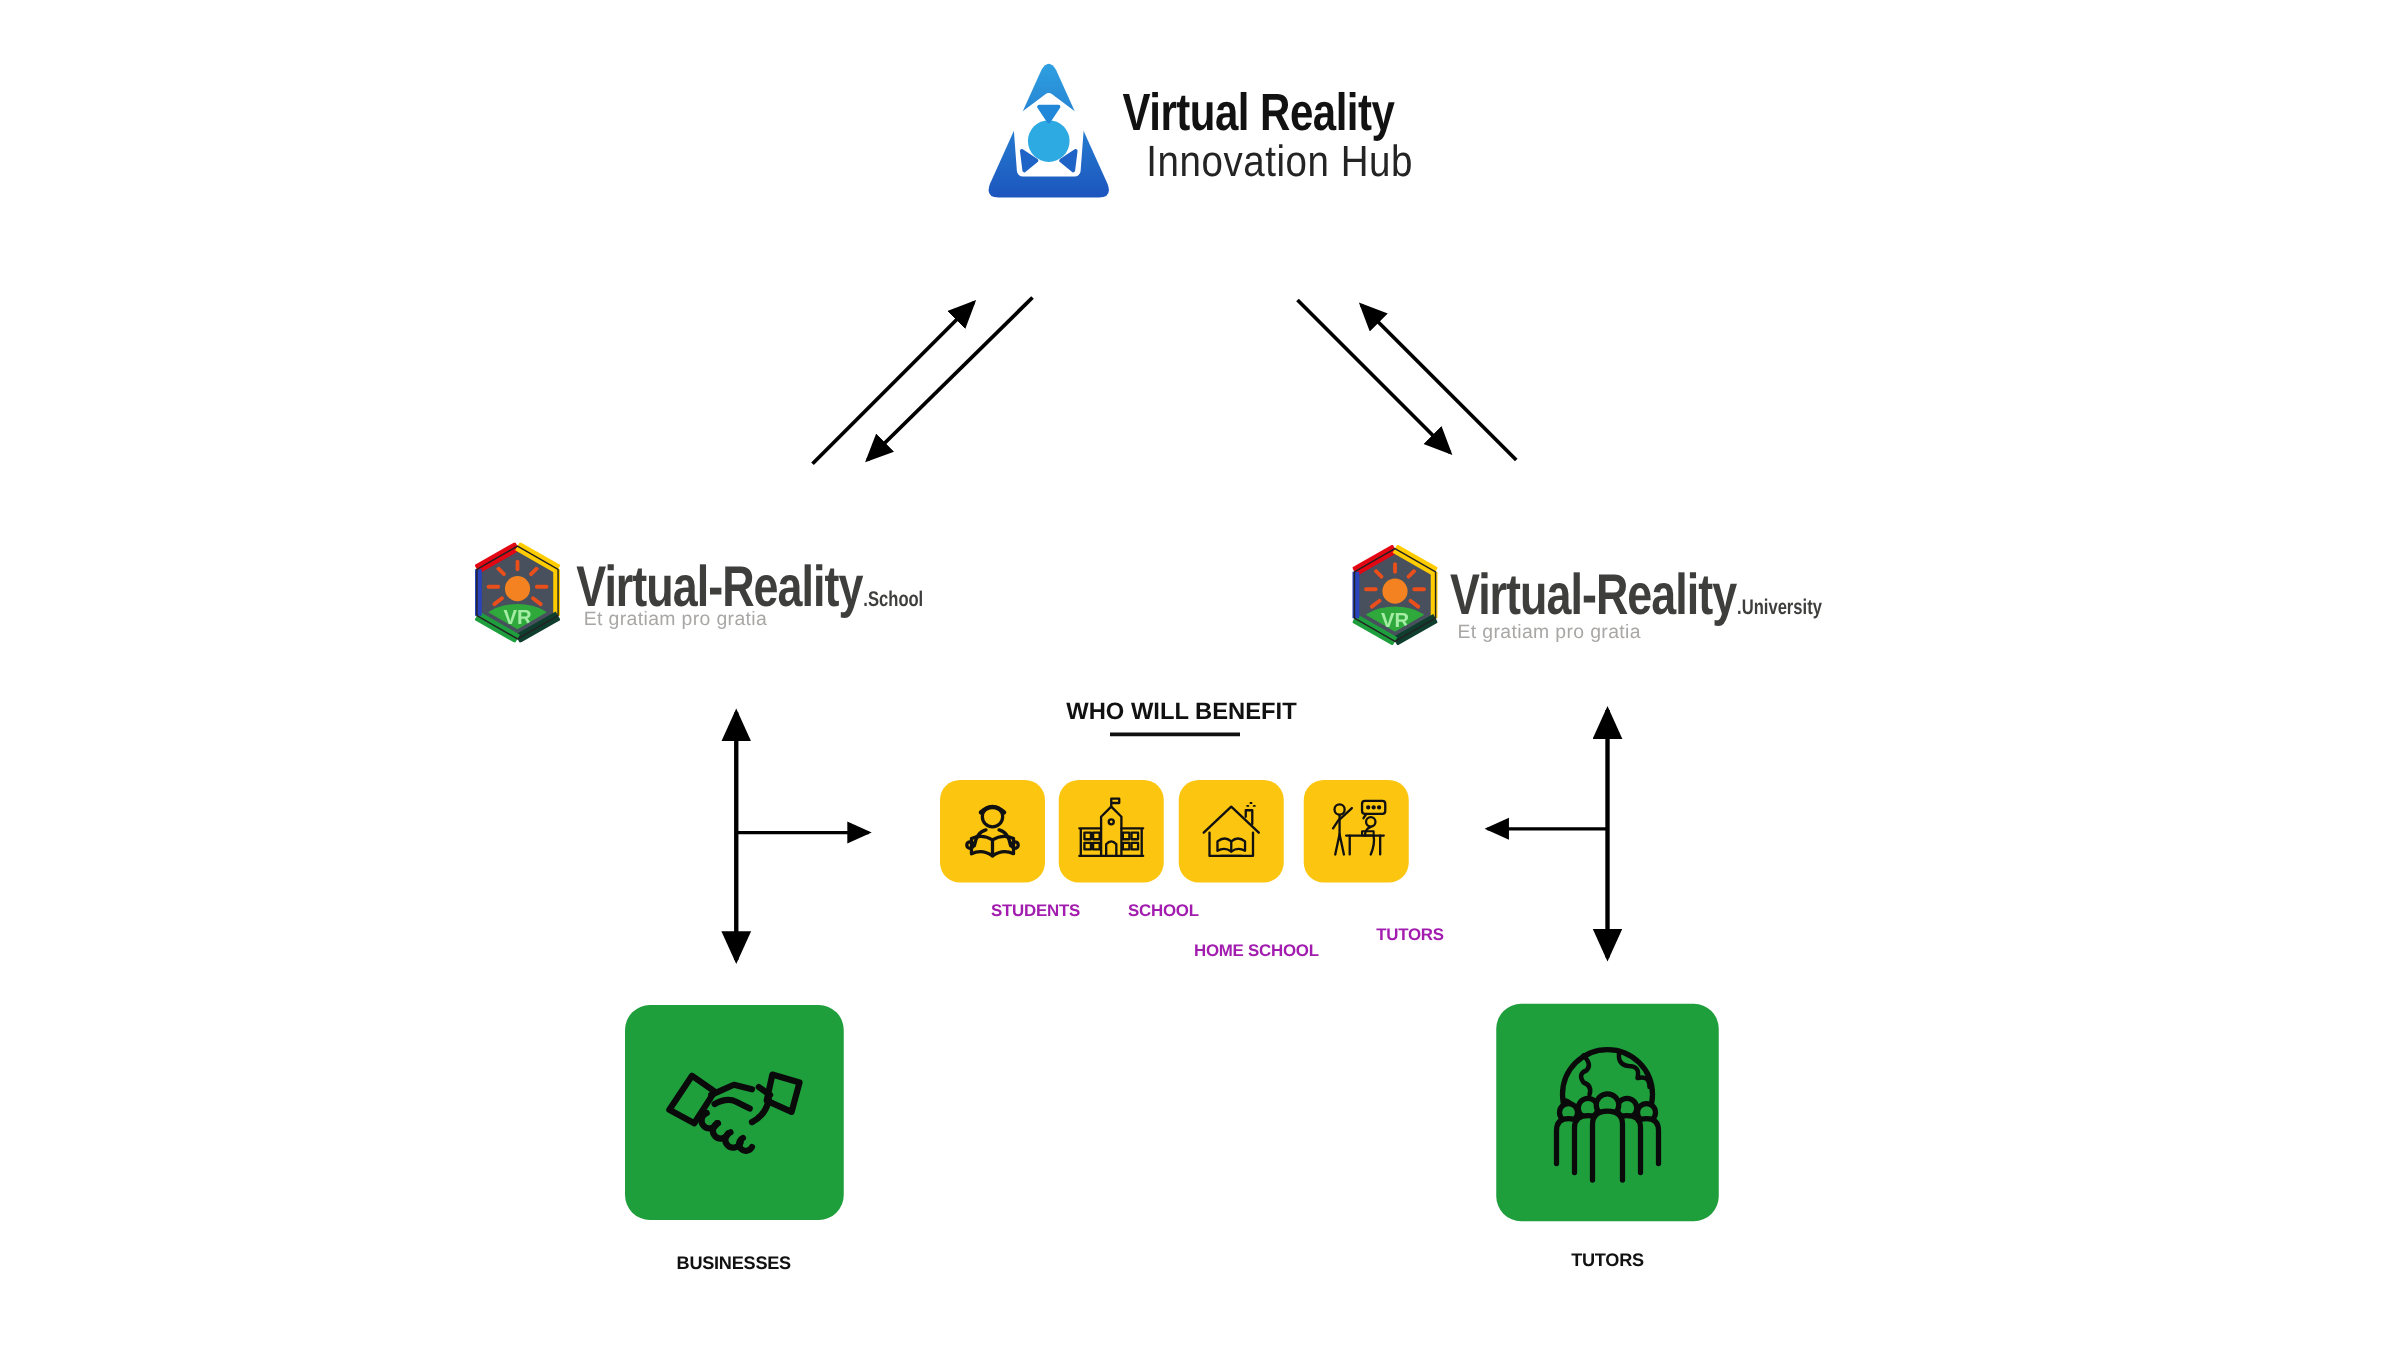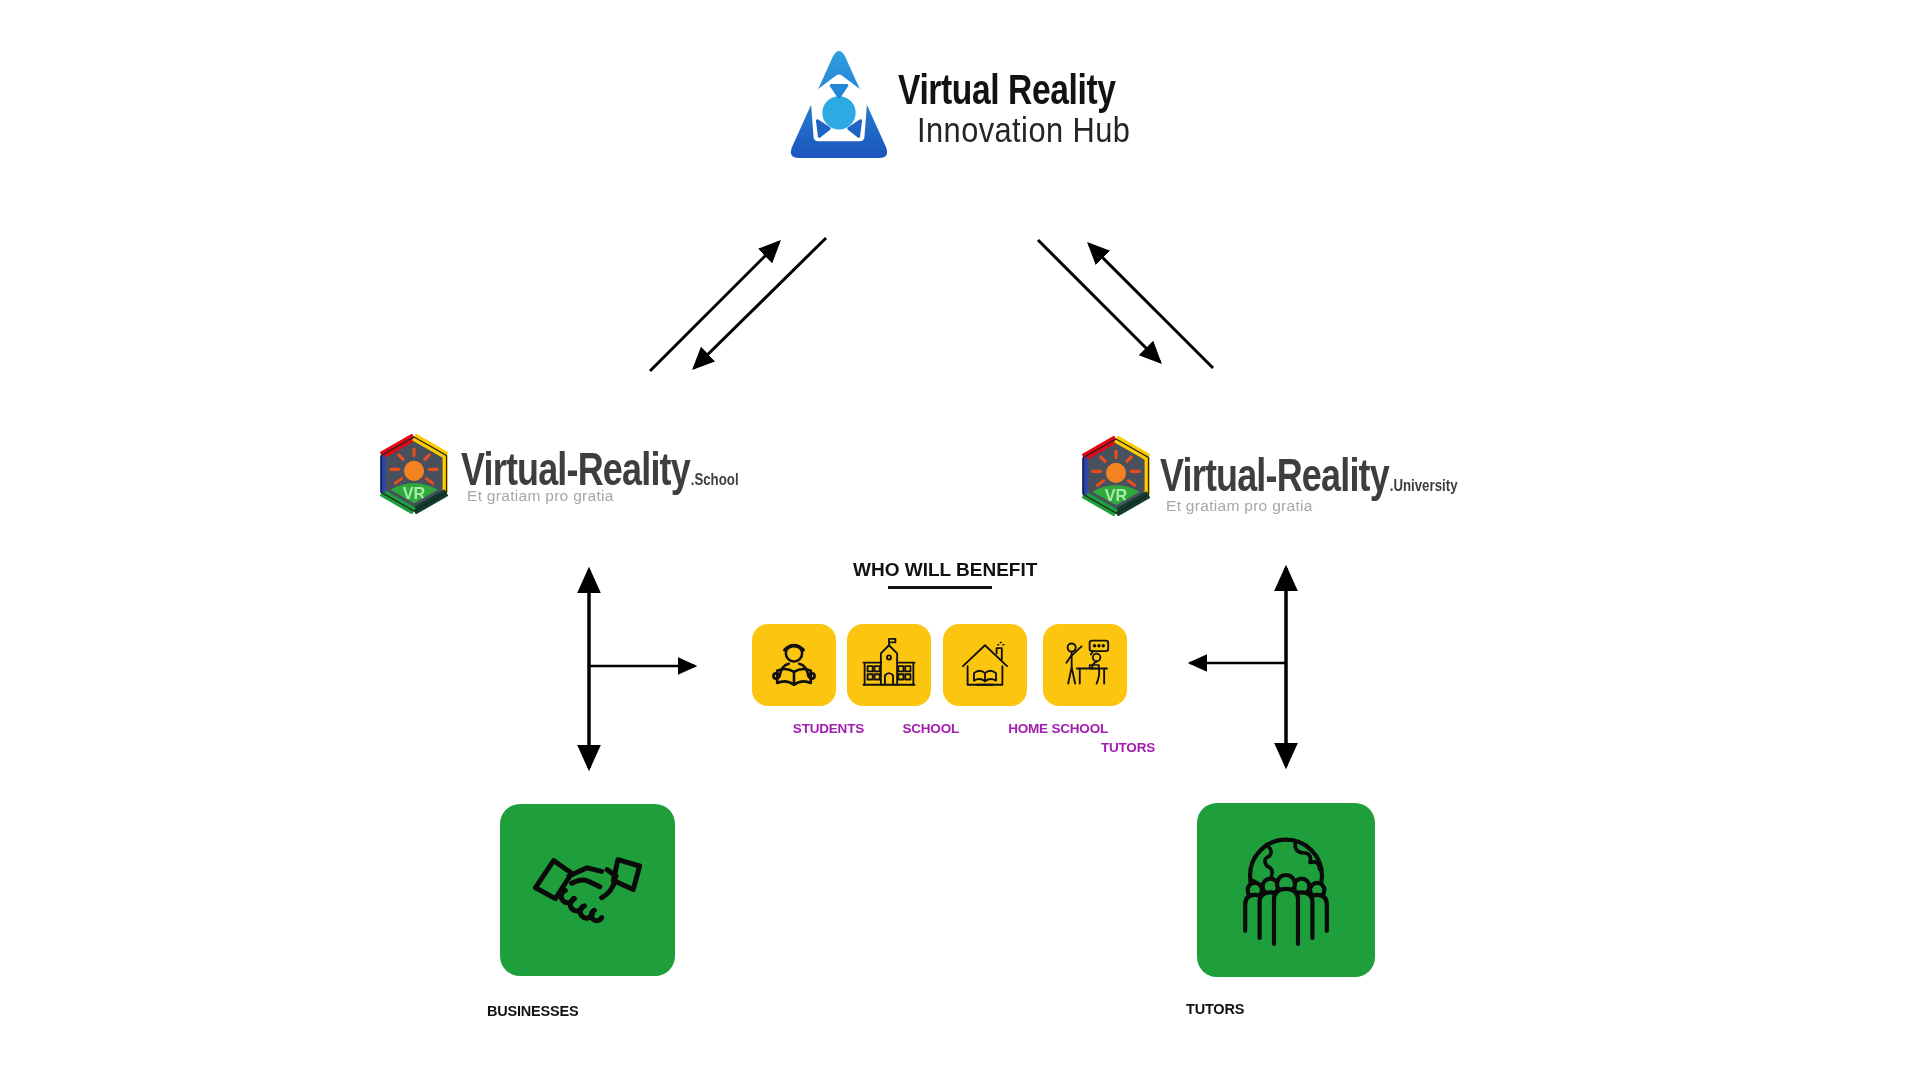--- a/index.html
+++ b/index.html
@@ -38,21 +38,21 @@
   .ybox { top:624px; width:84px; height:82px; background:#FBC510; border-radius:16px;
           display:flex; align-items:center; justify-content:center; }
   .ybox svg { width:58px; height:58px; }
   .ylabel { top:721px; width:140px; text-align:right; font-size:13.5px; font-weight:bold;
             color:#a21caf; letter-spacing:-0.2px; white-space:nowrap; }
 
   
   .gbox { background:#1F9E3C; border-radius:20px; display:flex; align-items:center; justify-content:center; }
   .gbox-businesses { left:500px; top:804px; width:175px; height:172px; }
   .gbox-society { left:1197px; top:803px; width:178px; height:174px; }
-  .glabel { width:200px; text-align:left; font-size:14.5px; font-weight:bold; color:#111;
+  .glabel { width:200px; text-align:center; font-size:14.5px; font-weight:bold; color:#111;
             letter-spacing:-0.2px; }
   .glabel-businesses { left:487px; top:1003px; }
   .glabel-society { left:1186px; top:1001px; }
 
   .arrow-layer { left:0; top:0; width:1920px; height:1080px; pointer-events:none; }
 </style>
 </head>
 <body>
 
 <div class="stage">
@@ -205,21 +205,21 @@
     <svg viewBox="0 0 100 100" fill="none" stroke="#111" stroke-width="3.2" stroke-linecap="round" stroke-linejoin="round">
       <path d="M12,52 L50,16 L88,52"></path>
       <path d="M70,30 V21 H79 V40"></path>
       <path d="M72,15 h1.5 M76.5,11 h1.5 M81,15 h1.5" stroke-width="2.6"></path>
       <path d="M20,52 V84 H80 V52"></path>
       <path d="M31,64 Q41,56 50,64 Q59,56 69,64 V77 Q59,71 50,78 Q41,71 31,77 Z"></path>
       <path d="M50,64 V78"></path>
       <path d="M36,84 H64"></path>
     </svg>
   </div>
-  <div class="abs ylabel" style="left:968px;">HOME SCHOOL</div>
+  <div class="abs ylabel" style="left:915px;margin-top:32px;">HOME SCHOOL</div>
 
   <div class="abs ybox" style="left:1043px;">
     <svg viewBox="0 0 100 100" fill="none" stroke="#111" stroke-width="3.2" stroke-linecap="round" stroke-linejoin="round">
       <rect x="58" y="8" width="32" height="18" rx="4"></rect>
       <path d="M64,26 L60,32"></path>
       <circle cx="66.5" cy="17" r="1.4" fill="#111"></circle>
         <circle cx="74" cy="17" r="1.4" fill="#111"></circle>
       <circle cx="81.5" cy="17" r="1.4" fill="#111"></circle>
       <circle cx="27" cy="20" r="7"></circle>
       <path d="M27,28 V54"></path>

